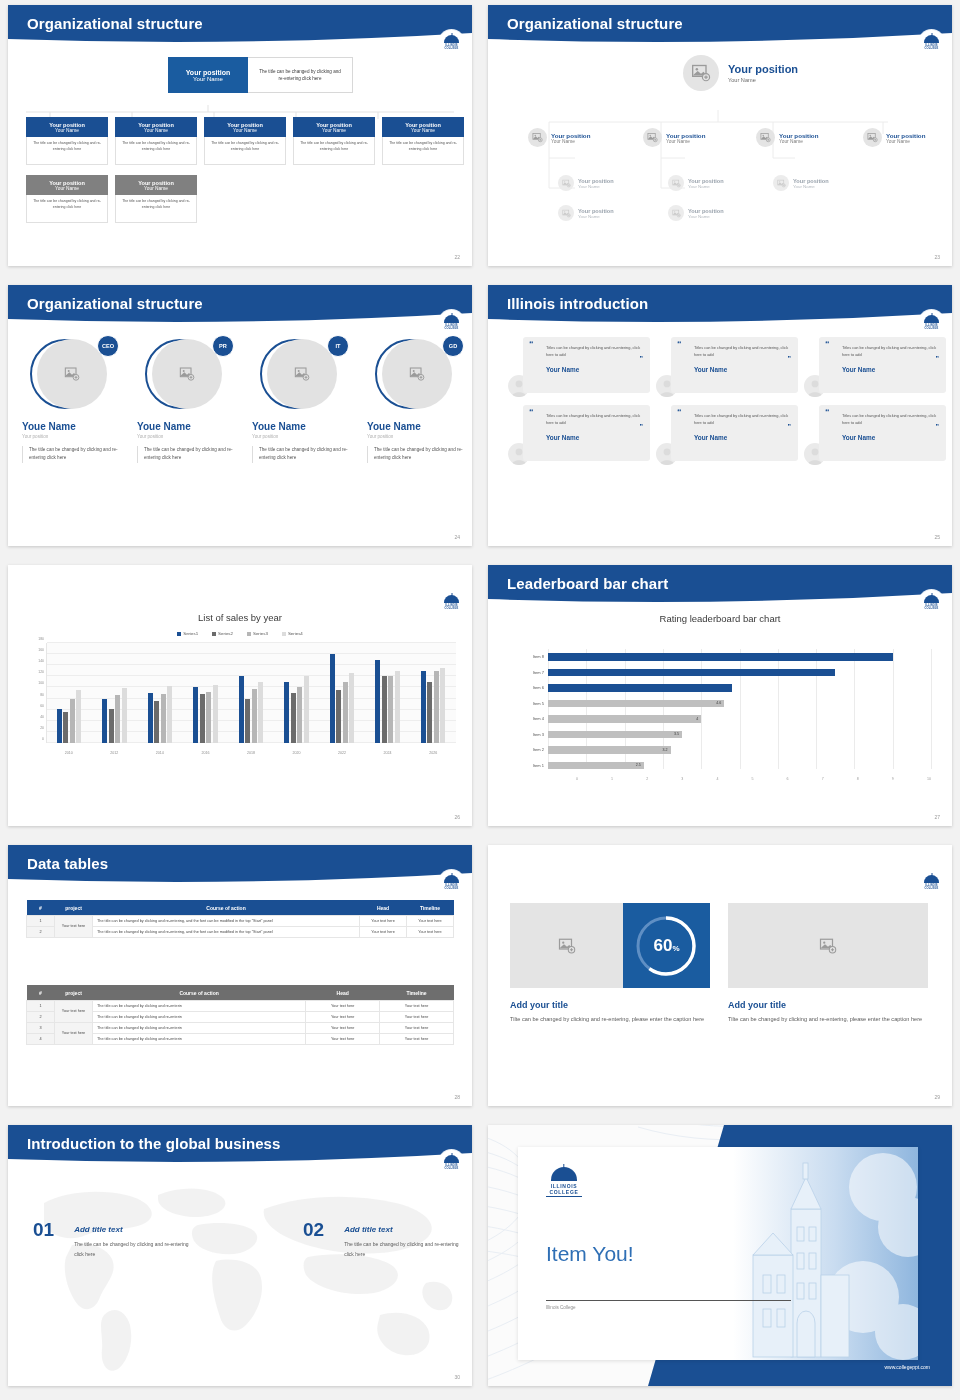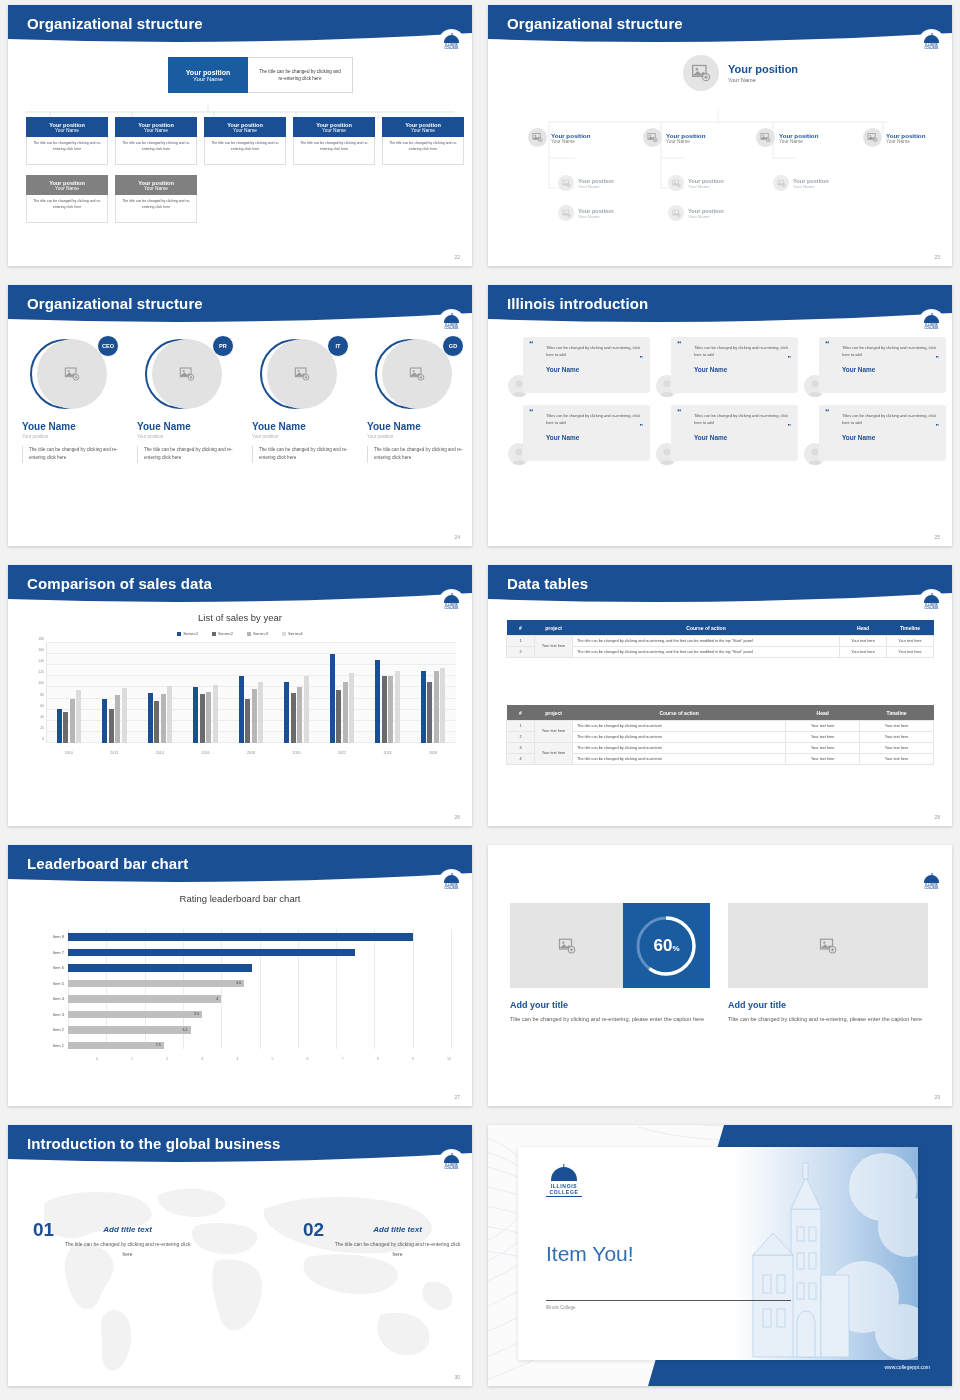--- a/index.html
+++ b/index.html
@@ -230,21 +230,21 @@
   .dc-ring { width:87px; background:#1a5ca0; position:relative;
     display:flex; align-items:center; justify-content:center; }
   .dc-pct { position:relative; color:#fff; font-size:17px; font-weight:600; z-index:2;}
   .dc-pct i { font-size:8px; font-style:normal; }
   .dc-title { margin-top:12px; font-size:9px; color:#1a4f93; font-weight:bold;}
   .dc-sub { margin-top:5px; font-size:5.6px; color:#5a5a5a; line-height:1.75;}
 
   
   .gb-map { position:absolute; left:0; top:40px; width:100%; height:215px; opacity:.5;}
   .gb-items { position:absolute; left:25px; top:95px; display:flex; gap:110px;}
-  .gb-item { display:flex; align-items:flex-start; gap:8px; width:160px;text-align:center;}
+  .gb-item { display:flex; align-items:flex-start; gap:20px; width:160px;}
   .gb-num { font-size:19px; color:#1a4f93; font-weight:bold; line-height:1; }
   .gb-ttl { font-size:8px; color:#1a4f93; font-weight:bold; margin-top:5px;font-style:italic;}
   .gb-txt { font-size:5px; color:#5a5a5a; line-height:2; margin-top:5px;}
 
   
   .ty-inner { position:absolute; inset:0; background:#fbfbfb; overflow:hidden; }
   .ty-card {
     position:absolute; left:30px; top:22px; width:400px; height:213px;
     background:#ffffff; overflow:hidden; box-shadow:0 1px 4px rgba(0,0,0,.12);
   }
@@ -707,26 +707,20 @@
         <div class="s4-txt">Titles can be changed by clicking and re-entering, click here to add</div>
         <div class="s4-name">Your Name</div>
       </div>
     </div>
           </div>
         </div>
       </div>
       <div class="slide">
         <div class="slide-inner">
 
-  <div class="hdr">
-    <svg width="464" height="42" viewBox="0 0 464 42">
-      <path d="M0,0 L464,0 L464,28 Q232,42 0,34 Z" fill="#1a4f93"></path>
-    </svg>
-    <div class="hdr-title">Comparison of sales data</div>
-  </div>
   <div class="seal">
     <div class="dome"></div>
     <div class="sealtxt">ILLINOIS<br>COLLEGE</div>
   </div>
   <div class="pagenum">26</div>
   <div class="ch-title">List of sales by year</div>
   <div class="ch-legend">
     <span>
       <i style="background:#1a4f93"></i>Series1</span>
     <span>
@@ -824,20 +818,128 @@
                 <div class="bar" style="height:72.22222222222221%;background:#b6b6b6"></div>
                 <div class="bar" style="height:75%;background:#dcdcdc"></div>
       <div class="xlab">2026</div>
               </div>
             </div>
   </div>
         </div>
       </div>
       <div class="slide">
         <div class="slide-inner">
+
+  <div class="hdr">
+    <svg width="464" height="42" viewBox="0 0 464 42">
+      <path d="M0,0 L464,0 L464,28 Q232,42 0,34 Z" fill="#1a4f93"></path>
+    </svg>
+    <div class="hdr-title">Leaderboard bar chart</div>
+  </div>
+  <div class="seal">
+    <div class="dome"></div>
+    <div class="sealtxt">ILLINOIS<br>COLLEGE</div>
+  </div>
+  <div class="pagenum">27</div>
+  <div class="lb-title">Rating leaderboard bar chart</div>
+  <div class="lb-plot">
+    <div class="lb-vline" style="left:32px"></div>
+            <div class="lb-vline" style="left:70.30000000000001px"></div>
+            <div class="lb-vline" style="left:108.60000000000001px"></div>
+            <div class="lb-vline" style="left:146.89999999999998px"></div>
+            <div class="lb-vline" style="left:185.20000000000002px"></div>
+            <div class="lb-vline" style="left:223.5px"></div>
+            <div class="lb-vline" style="left:261.79999999999995px"></div>
+            <div class="lb-vline" style="left:300.09999999999997px"></div>
+            <div class="lb-vline" style="left:338.40000000000003px"></div>
+            <div class="lb-vline" style="left:376.7px"></div>
+            <div class="lb-vline" style="left:415px"></div>
+
+    <div class="lb-row">
+      <div class="lb-name">Item 8</div>
+      <div class="lb-track">
+        <div class="lb-bar" style="width:90%;background:#1a4f93">
+          <span class="lb-val"></span>
+        </div>
+      </div>
+    </div>
+    <div class="lb-row">
+      <div class="lb-name">Item 7</div>
+      <div class="lb-track">
+        <div class="lb-bar" style="width:75%;background:#1a4f93">
+          <span class="lb-val"></span>
+        </div>
+      </div>
+    </div>
+    <div class="lb-row">
+      <div class="lb-name">Item 6</div>
+      <div class="lb-track">
+        <div class="lb-bar" style="width:48%;background:#1a4f93">
+          <span class="lb-val"></span>
+        </div>
+      </div>
+    </div>
+    <div class="lb-row">
+      <div class="lb-name">Item 5</div>
+      <div class="lb-track">
+        <div class="lb-bar" style="width:46%;background:#bfbfbf">
+          <span class="lb-val">4.6</span>
+        </div>
+      </div>
+    </div>
+    <div class="lb-row">
+      <div class="lb-name">Item 4</div>
+      <div class="lb-track">
+        <div class="lb-bar" style="width:40%;background:#bfbfbf">
+          <span class="lb-val">4</span>
+        </div>
+      </div>
+    </div>
+    <div class="lb-row">
+      <div class="lb-name">Item 3</div>
+      <div class="lb-track">
+        <div class="lb-bar" style="width:35%;background:#bfbfbf">
+          <span class="lb-val">3.5</span>
+        </div>
+      </div>
+    </div>
+    <div class="lb-row">
+      <div class="lb-name">Item 2</div>
+      <div class="lb-track">
+        <div class="lb-bar" style="width:32%;background:#bfbfbf">
+          <span class="lb-val">3.2</span>
+        </div>
+      </div>
+    </div>
+    <div class="lb-row">
+      <div class="lb-name">Item 1</div>
+      <div class="lb-track">
+        <div class="lb-bar" style="width:25%;background:#bfbfbf">
+          <span class="lb-val">2.5</span>
+        </div>
+      </div>
+    </div>
+    <div class="lb-xaxis">
+              <span>0</span>
+              <span>1</span>
+              <span>2</span>
+              <span>3</span>
+              <span>4</span>
+              <span>5</span>
+              <span>6</span>
+              <span>7</span>
+              <span>8</span>
+              <span>9</span>
+              <span>10</span>
+            </div>
+  </div>
+        </div>
+      </div>
+      <div class="slide">
+        <div class="slide-inner">
   <div class="hdr">
     <svg width="464" height="42" viewBox="0 0 464 42">
       <path d="M0,0 L464,0 L464,28 Q232,42 0,34 Z" fill="#1a4f93"></path>
     </svg>
     <div class="hdr-title">Data tables</div>
   </div>
   <div class="seal">
     <div class="dome"></div>
     <div class="sealtxt">ILLINOIS<br>COLLEGE</div>
   </div>
@@ -903,128 +1005,20 @@
     </tr>
               <tr>
       <td class="idx">4</td>
 
       <td>The title can be changed by clicking and re-enterin</td>
       <td class="c">Your text here</td>
       <td class="c">Your text here</td>
     </tr>
             </tbody>
           </table>
-        </div>
-      </div>
-      <div class="slide">
-        <div class="slide-inner">
-
-  <div class="hdr">
-    <svg width="464" height="42" viewBox="0 0 464 42">
-      <path d="M0,0 L464,0 L464,28 Q232,42 0,34 Z" fill="#1a4f93"></path>
-    </svg>
-    <div class="hdr-title">Leaderboard bar chart</div>
-  </div>
-  <div class="seal">
-    <div class="dome"></div>
-    <div class="sealtxt">ILLINOIS<br>COLLEGE</div>
-  </div>
-  <div class="pagenum">27</div>
-  <div class="lb-title">Rating leaderboard bar chart</div>
-  <div class="lb-plot">
-    <div class="lb-vline" style="left:32px"></div>
-            <div class="lb-vline" style="left:70.30000000000001px"></div>
-            <div class="lb-vline" style="left:108.60000000000001px"></div>
-            <div class="lb-vline" style="left:146.89999999999998px"></div>
-            <div class="lb-vline" style="left:185.20000000000002px"></div>
-            <div class="lb-vline" style="left:223.5px"></div>
-            <div class="lb-vline" style="left:261.79999999999995px"></div>
-            <div class="lb-vline" style="left:300.09999999999997px"></div>
-            <div class="lb-vline" style="left:338.40000000000003px"></div>
-            <div class="lb-vline" style="left:376.7px"></div>
-            <div class="lb-vline" style="left:415px"></div>
-
-    <div class="lb-row">
-      <div class="lb-name">Item 8</div>
-      <div class="lb-track">
-        <div class="lb-bar" style="width:90%;background:#1a4f93">
-          <span class="lb-val"></span>
-        </div>
-      </div>
-    </div>
-    <div class="lb-row">
-      <div class="lb-name">Item 7</div>
-      <div class="lb-track">
-        <div class="lb-bar" style="width:75%;background:#1a4f93">
-          <span class="lb-val"></span>
-        </div>
-      </div>
-    </div>
-    <div class="lb-row">
-      <div class="lb-name">Item 6</div>
-      <div class="lb-track">
-        <div class="lb-bar" style="width:48%;background:#1a4f93">
-          <span class="lb-val"></span>
-        </div>
-      </div>
-    </div>
-    <div class="lb-row">
-      <div class="lb-name">Item 5</div>
-      <div class="lb-track">
-        <div class="lb-bar" style="width:46%;background:#bfbfbf">
-          <span class="lb-val">4.6</span>
-        </div>
-      </div>
-    </div>
-    <div class="lb-row">
-      <div class="lb-name">Item 4</div>
-      <div class="lb-track">
-        <div class="lb-bar" style="width:40%;background:#bfbfbf">
-          <span class="lb-val">4</span>
-        </div>
-      </div>
-    </div>
-    <div class="lb-row">
-      <div class="lb-name">Item 3</div>
-      <div class="lb-track">
-        <div class="lb-bar" style="width:35%;background:#bfbfbf">
-          <span class="lb-val">3.5</span>
-        </div>
-      </div>
-    </div>
-    <div class="lb-row">
-      <div class="lb-name">Item 2</div>
-      <div class="lb-track">
-        <div class="lb-bar" style="width:32%;background:#bfbfbf">
-          <span class="lb-val">3.2</span>
-        </div>
-      </div>
-    </div>
-    <div class="lb-row">
-      <div class="lb-name">Item 1</div>
-      <div class="lb-track">
-        <div class="lb-bar" style="width:25%;background:#bfbfbf">
-          <span class="lb-val">2.5</span>
-        </div>
-      </div>
-    </div>
-    <div class="lb-xaxis">
-              <span>0</span>
-              <span>1</span>
-              <span>2</span>
-              <span>3</span>
-              <span>4</span>
-              <span>5</span>
-              <span>6</span>
-              <span>7</span>
-              <span>8</span>
-              <span>9</span>
-              <span>10</span>
-            </div>
-  </div>
         </div>
       </div>
       <div class="slide">
         <div class="slide-inner">
   <div class="seal">
     <div class="dome"></div>
     <div class="sealtxt">ILLINOIS<br>COLLEGE</div>
   </div>
   <div class="pagenum">29</div>
           <div class="dc-wrap">

